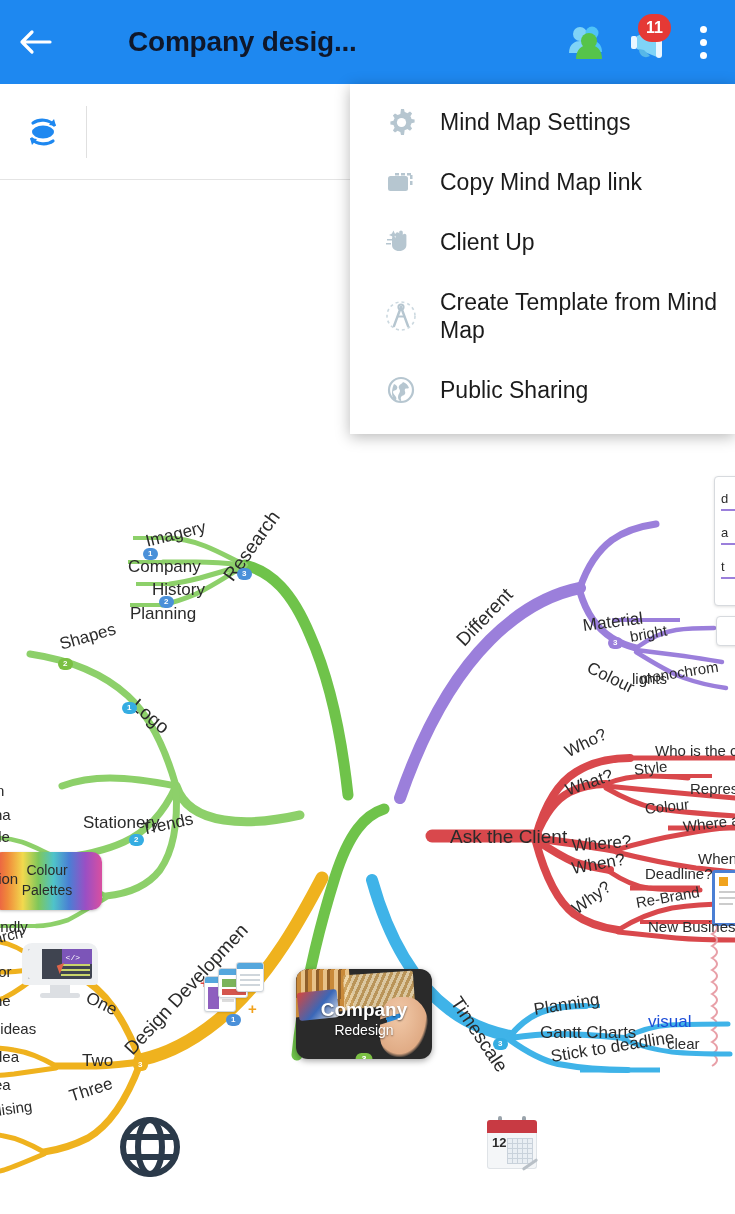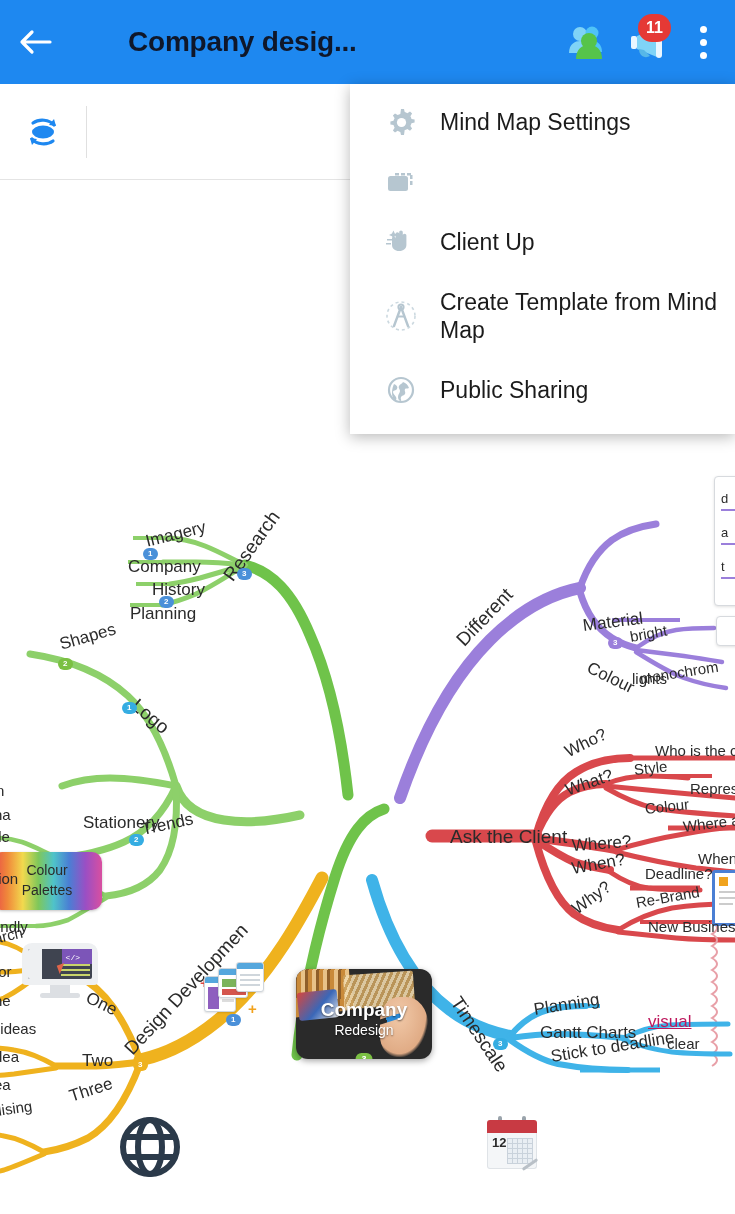--- a/index.html
+++ b/index.html
@@ -501,21 +501,21 @@
     <div class="mm-label sm" style="left:698px; top:670px;">When</div>
     <div class="mm-label sm" style="left:645px; top:685px;">Deadline?</div>
     <div class="mm-label sm" style="left:636px; top:714px; transform:rotate(-10deg);">Re-Brand</div>
     <div class="mm-label sm" style="left:648px; top:738px;">New Business</div>
 
     <div class="mm-label lg" style="left:455px; top:808px; transform:rotate(56deg);">Timescale</div>
     <div class="pill cyan" style="left:493px; top:858px;">3</div>
     <div class="mm-label md" style="left:534px; top:820px; transform:rotate(-9deg);">Planning</div>
     <div class="mm-label md" style="left:540px; top:843px;">Gantt Charts</div>
     <div class="mm-label md" style="left:551px; top:867px; transform:rotate(-9deg);">Stick to deadline</div>
-    <div class="mm-label md" style="left:648px; top:832px; color:#be185d;text-decoration:underline;">visual</div>
+    <div class="mm-label md" style="left:648px; top:832px; color:#1d4ed8;">visual</div>
     <div class="mm-label sm" style="left:667px; top:855px;">clear</div>
 
     <div class="mm-label lg" style="left:128px; top:861px; transform:rotate(-47deg);">Design Developmen</div>
     <div class="pill yellow" style="left:133px; top:879px;">3</div>
     <div class="mm-label md" style="left:87px; top:807px; transform:rotate(26deg);">One</div>
     <div class="mm-label md" style="left:82px; top:871px;">Two</div>
     <div class="mm-label md" style="left:70px; top:907px; transform:rotate(-18deg);">Three</div>
     <div class="mm-label sm" style="left:-6px; top:750px; transform:rotate(-13deg);">arch</div>
     <div class="mm-label sm" style="left:-6px; top:783px;">tor</div>
     <div class="mm-label sm" style="left:-6px; top:812px;">he</div>
@@ -591,20 +591,21 @@
     </div>
 
     <div class="menu-item">
       <div class="mi-icon">
         <svg width="34" height="34" viewBox="0 0 34 34">
           <rect x="4" y="11" width="20" height="15" rx="2.5" fill="#B6C6D0"></rect>
           <path d="M11 8 h4 v2.5 h-4z M17 8 h4 v2.5 h-4z M23 8 h4 v2.5 h-4z" fill="#B6C6D0"></path>
           <path d="M26 10 h2.5 v4 h-2.5z M26 16 h2.5 v4 h-2.5z" fill="#B6C6D0"></path>
         </svg>
       </div>
+      <div class="mi-label">Copy Mind Map link</div>
     </div>
 
     <div class="menu-item">
       <div class="mi-icon">
         <svg width="34" height="34" viewBox="0 0 34 34">
           <path fill="#B6C6D0" d="M15 26 c-4 0-7-2.4-7-6 l0-6.5 c0-1 .8-1.8 1.8-1.8 1 0 1.8.8 1.8 1.8 l0 3 0-7.5 c0-1 .8-1.8 1.8-1.8 1 0 1.8.8 1.8 1.8 l0 7 0-8.6 c0-1 .8-1.8 1.8-1.8 1 0 1.8.8 1.8 1.8 l0 8.6 0-5.4 c0-1 .8-1.8 1.8-1.8 1 0 1.8.8 1.8 1.8 l0 9.4 c0 3.6-3 6-7 6 Z"></path>
           <path fill="#B6C6D0" d="M8 8.5 l1.4-3 1.4 3 3 1.4 -3 1.4 -1.4 3 -1.4-3 -3-1.4z"></path>
           <path fill="#B6C6D0" d="M3 14 h6 v1.6 h-6z M2 18 h5 v1.6 h-5z"></path>
         </svg>
       </div>

